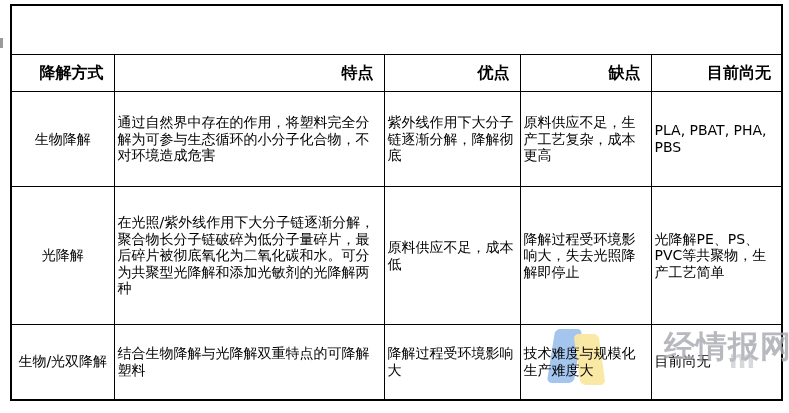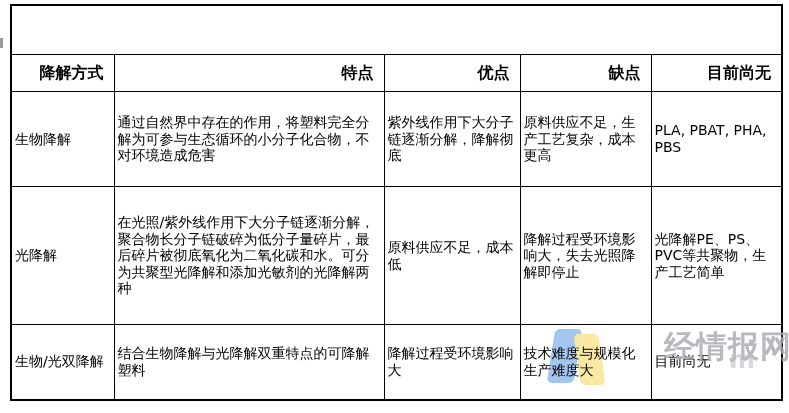--- a/index.html
+++ b/index.html
@@ -35,21 +35,21 @@
     font-size:24px;font-weight:bold;text-align:center;letter-spacing:2px;
   }
   .hdr td{
     height:36px;font-size:16px;font-weight:bold;text-align:right;
     padding:0 10px;
   }
   .cmp td.body{
     font-size:14px;line-height:1.18;padding:1px 3px;vertical-align:middle;
     word-break:normal;overflow-wrap:break-word;
   }
-  .cmp td.method{text-align:left;}
+  .cmp td.method{text-align:center;}
   .r1{height:95px;}
   .r2{height:138px;}
   .r3{height:75px;padding-left:48px;}
 
   
   .wm-over{position:absolute;left:0;top:0;width:789px;height:413px;z-index:2;pointer-events:none;}
   .wm-text{
     position:absolute;left:664px;top:326px;
     font-size:31px;font-weight:bold;letter-spacing:1px;
     color:rgba(168,170,176,0.82);white-space:nowrap;

